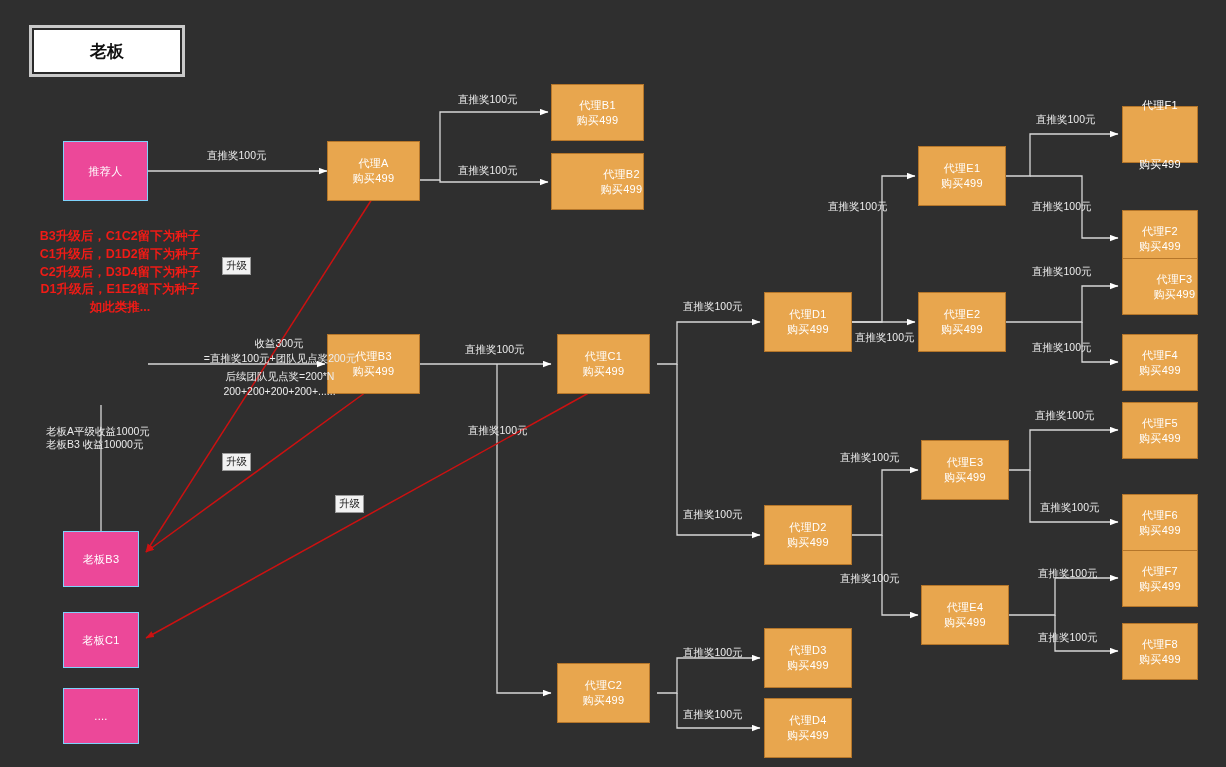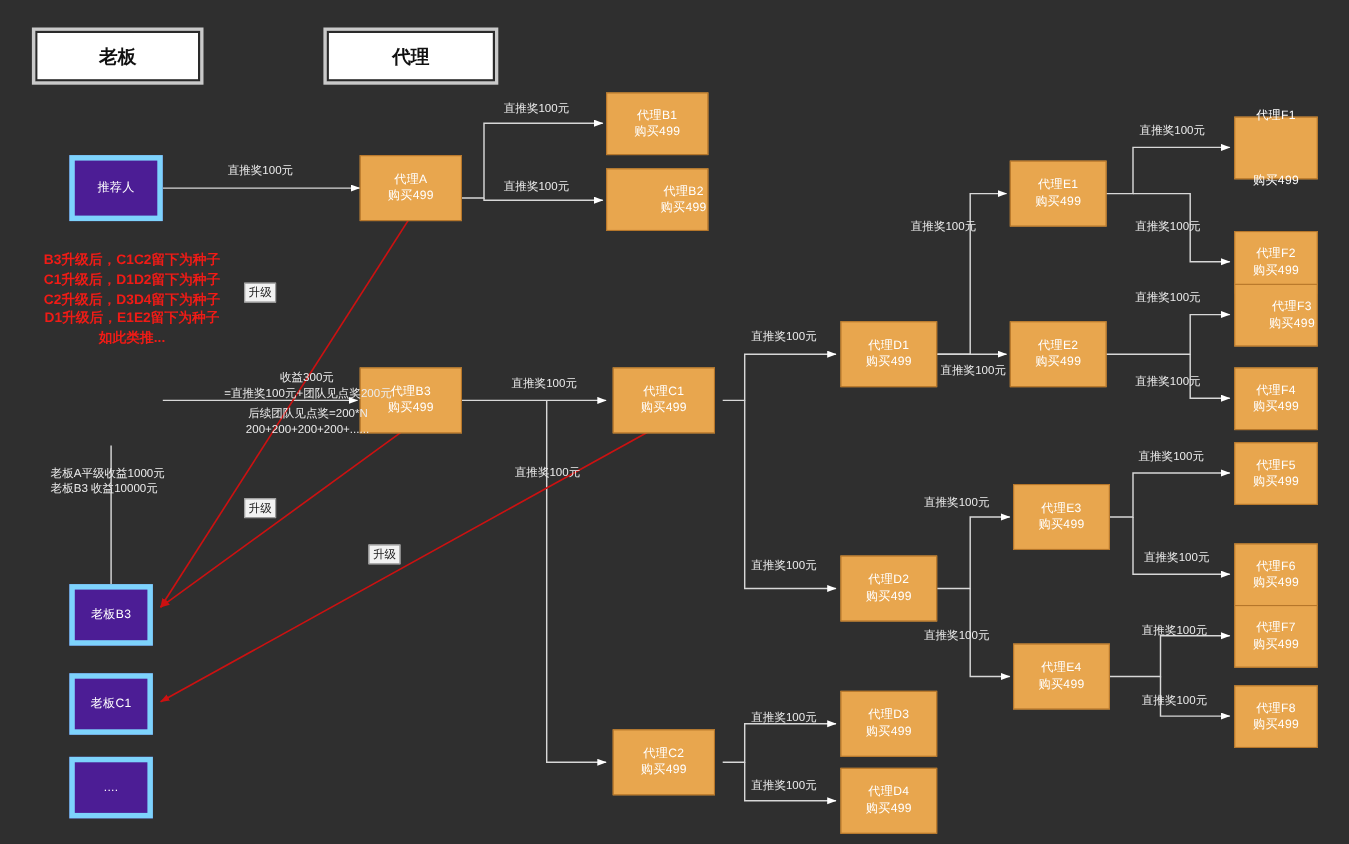--- a/index.html
+++ b/index.html
@@ -31,22 +31,22 @@
     line-height:1.35;
     letter-spacing:.3px;
     text-align:center;
     z-index:3;
   }
   .node.agent{
     background:#e8a64e;
     border:1px solid #b5762a;
   }
   .node.boss{
-    background:#4c1d95;
-    border:5px solid #7dd3fc;
+    background:#ec4899;
+    border:1px solid #7dd3fc;
   }
   .node .l1,.node .l2{display:block;white-space:nowrap;}
 
   .header-box{
     position:absolute;
     box-sizing:border-box;
     background:#ffffff;
     border:2px solid #2a2a2a;
     outline:3px solid #c9c9c9;
     display:flex;align-items:center;justify-content:center;
@@ -147,23 +147,20 @@
     <g stroke="#cc1111" stroke-width="1.5" fill="none">
       <path d="M372,199 L146,552" marker-end="url(#arrowR)"></path>
       <path d="M366,392 L146,552" marker-end="url(#arrowR)"></path>
       <path d="M594,390 L146,638" marker-end="url(#arrowR)"></path>
     </g>
   </svg>
 
   <div class="header-box" style="left:32px;top:28px;width:150px;height:46px;">
     <span>老板</span>
   </div>
-  <div class="header-box" style="left:297px;top:28px;width:153px;height:46px;">
-    <span>代理</span>
-  </div>
 
   <div class="node boss" style="left:63px;top:141px;width:85px;height:60px;">
     <span class="l1">推荐人</span>
   </div>
 
 
   <div class="node boss" style="left:63px;top:531px;width:76px;height:56px;">
     <span class="l1">老板B3</span>
   </div>
 

